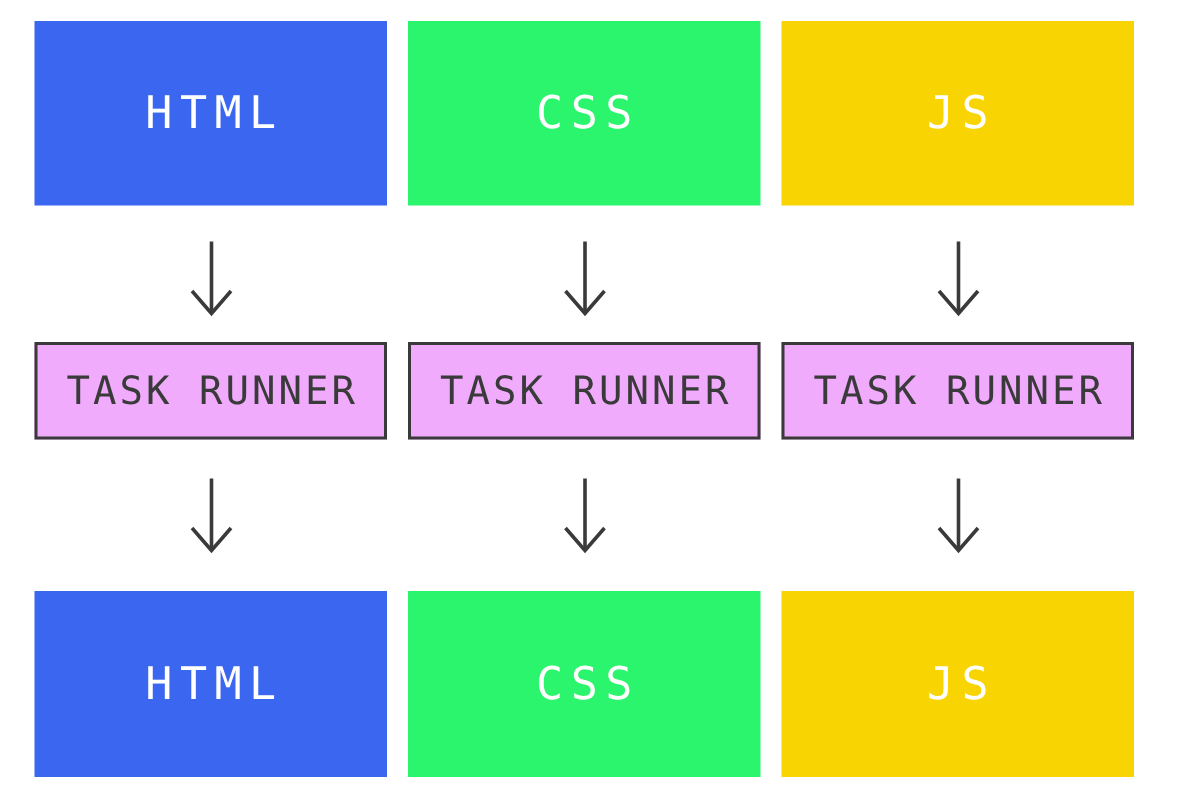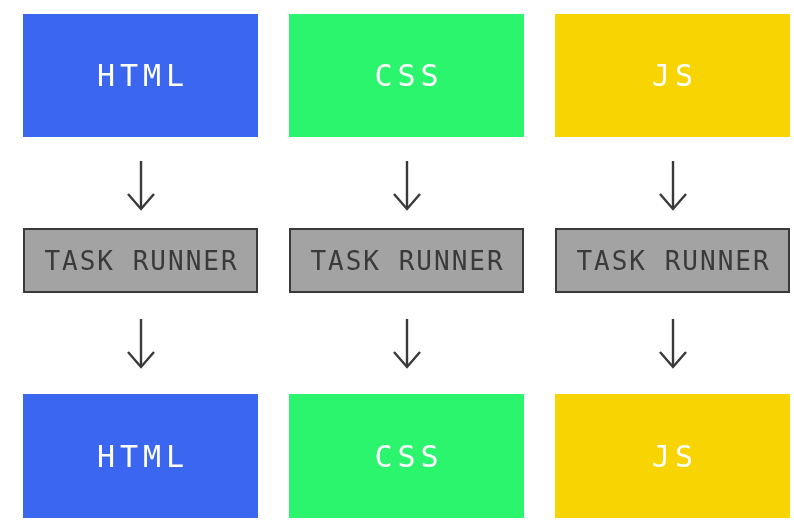--- a/index.html
+++ b/index.html
@@ -12,21 +12,21 @@
     height: 531px;
     overflow: hidden;
     font-family: "DejaVu Sans Mono", "Liberation Mono", monospace;
   }
   .diagram {
     box-sizing: border-box;
     width: 794px;
     height: 531px;
     padding: 14px 0 0 23px;
     display: flex;
-    gap: 31px;
+    gap: 14px;
   }
   .column {
     width: 235px;
     display: flex;
     flex-direction: column;
     align-items: center;
   }
   .file-box {
     box-sizing: border-box;
     width: 235px;
@@ -55,21 +55,21 @@
     fill: none;
   }
   .arrow.second {
     margin-top: 25px;
   }
   .task-box {
     box-sizing: border-box;
     margin-top: 16px;
     width: 235px;
     height: 65px;
-    background: #a3a3a3;
+    background: #f0abfc;
     border: 2px solid #3A3A3A;
     display: flex;
     align-items: center;
     justify-content: center;
   }
   .task-label {
     color: #3A3A3A;
     font-size: 26px;
     letter-spacing: 2px;
     text-indent: 2px;

